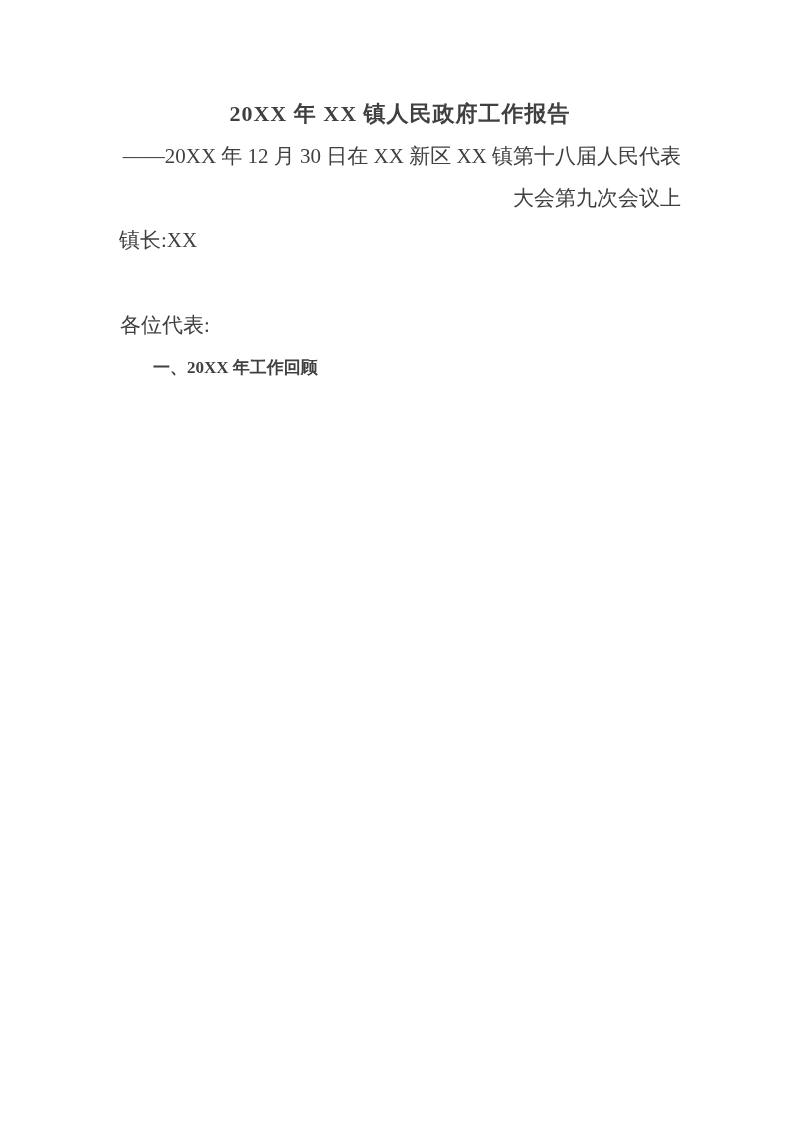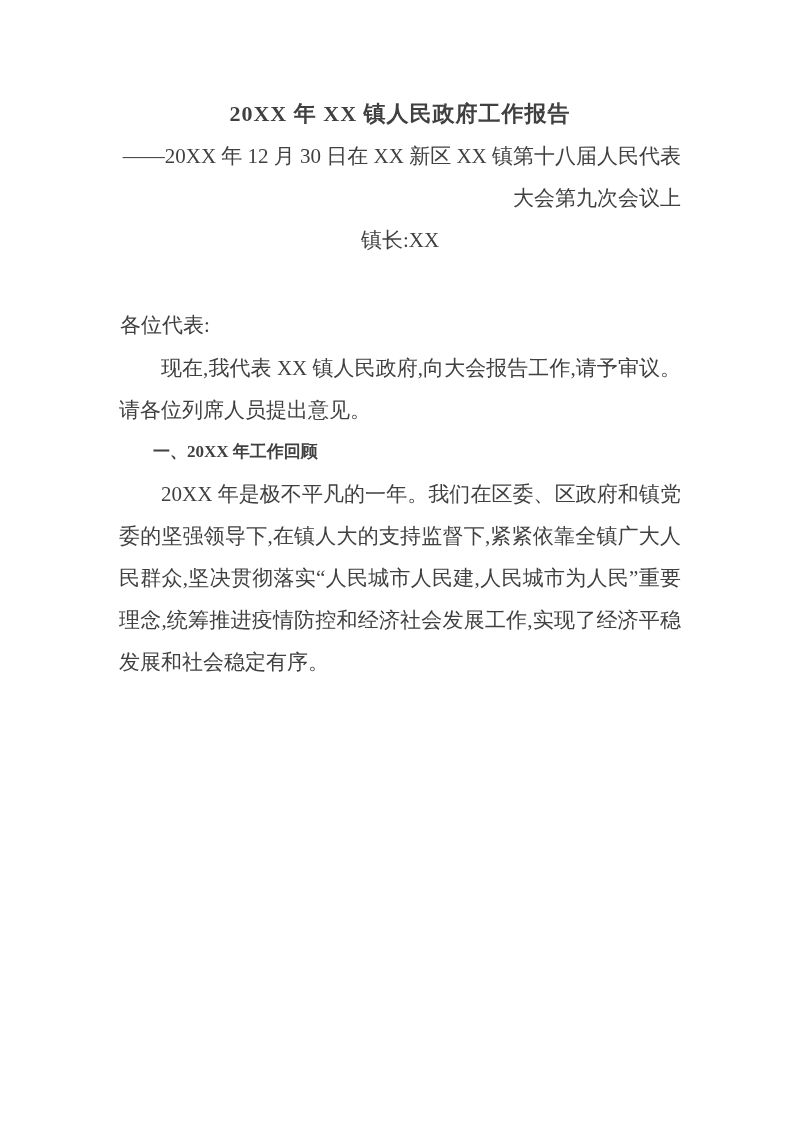--- a/index.html
+++ b/index.html
@@ -30,21 +30,20 @@
     text-align: center;
     letter-spacing: 1px;
   }
   .doc-subtitle {
     margin: 0;
     text-align: right;
     font-weight: 400;
   }
   .doc-byline {
     margin: 0;
-    text-align: center;
     font-weight: 400;
   }
   .blank-line {
     height: 42px;
   }
   .salutation {
     margin: 1px;
     text-indent: 0;
   }
   .para {
@@ -67,19 +66,17 @@
   <h1 class="doc-title">20XX 年 XX 镇人民政府工作报告</h1>
 
   <div class="doc-subtitle">——20XX 年 12 月 30 日在 XX 新区 XX 镇第十八届人民代表大会第九次会议上</div>
 
   <div class="doc-byline">镇长:XX</div>
 
   <div class="blank-line"></div>
 
   <p class="salutation">各位代表:</p>
 
-  <p class="para">现在,我代表 XX 镇人民政府,向大会报告工作,请予审议。请各位列席人员提出意见。</p>
 
   <h2 class="section-heading">一、20XX 年工作回顾</h2>
 
-  <p class="para">20XX 年是极不平凡的一年。我们在区委、区政府和镇党委的坚强领导下,在镇人大的支持监督下,紧紧依靠全镇广大人民群众,坚决贯彻落实“人民城市人民建,人民城市为人民”重要理念,统筹推进疫情防控和经济社会发展工作,实现了经济平稳发展和社会稳定有序。</p>
 
 </div>
 
 </body></html>

